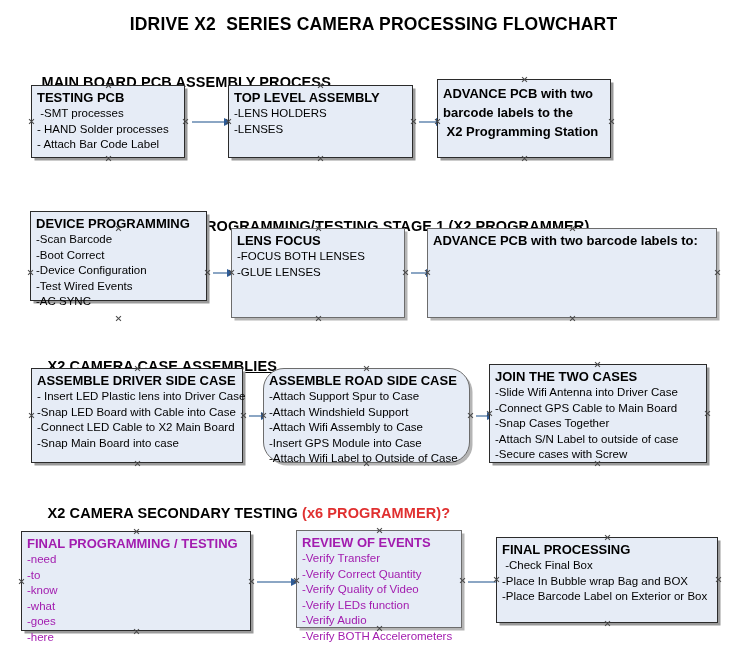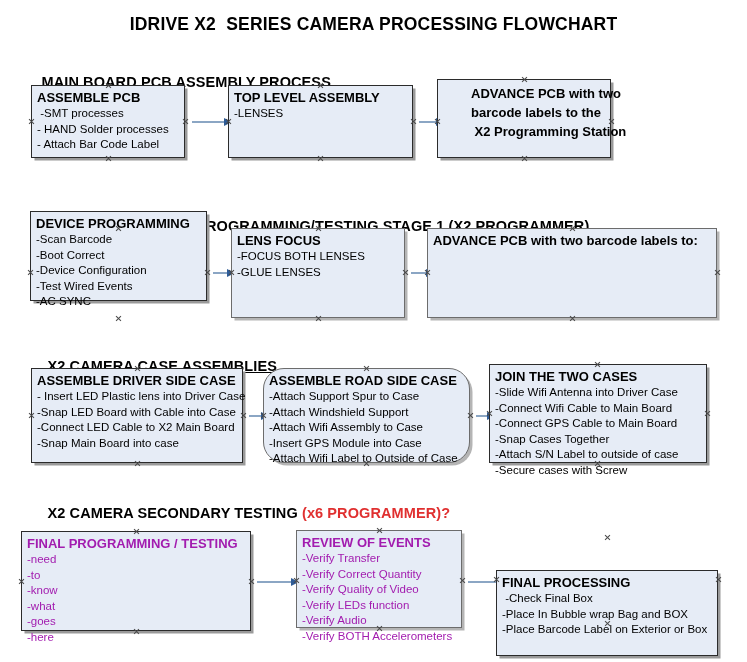--- a/index.html
+++ b/index.html
@@ -66,21 +66,20 @@
     white-space: pre;
   }
   .box-line {
     font-size: 11.5px;
     font-weight: normal;
     line-height: 15.5px;
     white-space: pre;
   }
   .box-title.multi {
     line-height: 19px;
-    margin-left: 28px;
   }
   .red-text .box-title,
   .red-text .box-line {
     color: #a21caf;
   }
 
   
   .xmark {
     position: absolute;
     width: 7px;
@@ -120,34 +119,35 @@
 
 <div id="canvas">
 
   <div class="main-title">IDRIVE X2  SERIES CAMERA PROCESSING FLOWCHART</div>
 
   <div class="section-title" style="left:25px; top:58px;">
     <span>MAIN BOARD PCB ASSEMBLY PROCESS</span>
   </div>
 
   <div class="box" style="left:31px; top:85px; width:154px; height:73px;">
-    <div class="box-title">ASSEMBLE PCB</div>
+    <div class="box-title">TESTING PCB</div>
     <div class="box-line"> -SMT processes</div>
     <div class="box-line">- HAND Solder processes</div>
     <div class="box-line">- Attach Bar Code Label</div>
   </div>
   <div class="xmark" style="left:28px; top:118px;"></div>
   <div class="xmark" style="left:105px; top:82px;"></div>
   <div class="xmark" style="left:105px; top:155px;"></div>
   <div class="xmark" style="left:182px; top:118px;"></div>
 
   <div class="arrow" style="left:192px; top:121px; width:33px;"></div>
 
   <div class="box" style="left:228px; top:85px; width:185px; height:73px;">
     <div class="box-title">TOP LEVEL ASSEMBLY</div>
+    <div class="box-line">-LENS HOLDERS</div>
     <div class="box-line">-LENSES</div>
   </div>
   <div class="xmark" style="left:225px; top:118px;"></div>
   <div class="xmark" style="left:317px; top:82px;"></div>
   <div class="xmark" style="left:317px; top:155px;"></div>
   <div class="xmark" style="left:410px; top:118px;"></div>
 
   <div class="arrow" style="left:419px; top:121px; width:18px;"></div>
 
   <div class="box" style="left:437px; top:79px; width:174px; height:79px;">
@@ -228,21 +228,20 @@
   <div class="xmark" style="left:260px; top:412px;"></div>
   <div class="xmark" style="left:363px; top:365px;"></div>
   <div class="xmark" style="left:363px; top:460px;"></div>
   <div class="xmark" style="left:467px; top:412px;"></div>
 
   <div class="arrow" style="left:476px; top:415px; width:12px;"></div>
 
   <div class="box" style="left:489px; top:364px; width:218px; height:99px;">
     <div class="box-title">JOIN THE TWO CASES</div>
     <div class="box-line">-Slide Wifi Antenna into Driver Case</div>
-    <div class="box-line">-Connect Wifi Cable to Main Board</div>
     <div class="box-line">-Connect GPS Cable to Main Board</div>
     <div class="box-line">-Snap Cases Together</div>
     <div class="box-line">-Attach S/N Label to outside of case</div>
     <div class="box-line">-Secure cases with Screw</div>
   </div>
   <div class="xmark" style="left:486px; top:410px;"></div>
   <div class="xmark" style="left:594px; top:361px;"></div>
   <div class="xmark" style="left:594px; top:460px;"></div>
   <div class="xmark" style="left:704px; top:410px;"></div>
 
@@ -275,21 +274,21 @@
     <div class="box-line">-Verify Audio</div>
     <div class="box-line">-Verify BOTH Accelerometers</div>
   </div>
   <div class="xmark" style="left:293px; top:577px;"></div>
   <div class="xmark" style="left:376px; top:527px;"></div>
   <div class="xmark" style="left:376px; top:625px;"></div>
   <div class="xmark" style="left:459px; top:577px;"></div>
 
   <div class="arrow" style="left:468px; top:581px; width:32px;"></div>
 
-  <div class="box" style="left:496px; top:537px; width:222px; height:86px;margin-top:33px;">
+  <div class="box" style="left:496px; top:537px; width:222px; height:86px;">
     <div class="box-title">FINAL PROCESSING</div>
     <div class="box-line"> -Check Final Box</div>
     <div class="box-line">-Place In Bubble wrap Bag and BOX</div>
     <div class="box-line">-Place Barcode Label on Exterior or Box</div>
   </div>
   <div class="xmark" style="left:493px; top:576px;"></div>
   <div class="xmark" style="left:604px; top:534px;"></div>
   <div class="xmark" style="left:604px; top:620px;"></div>
   <div class="xmark" style="left:715px; top:576px;"></div>
 

